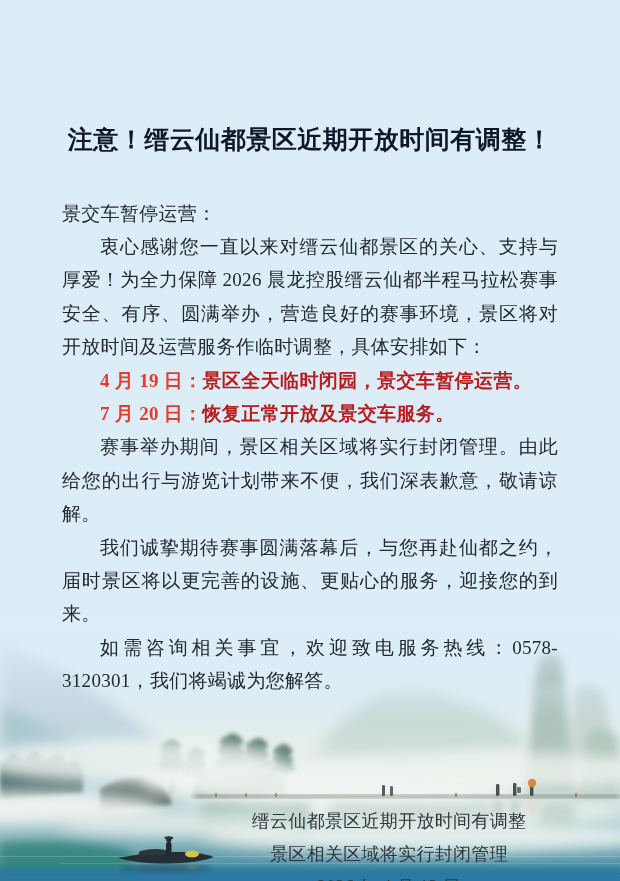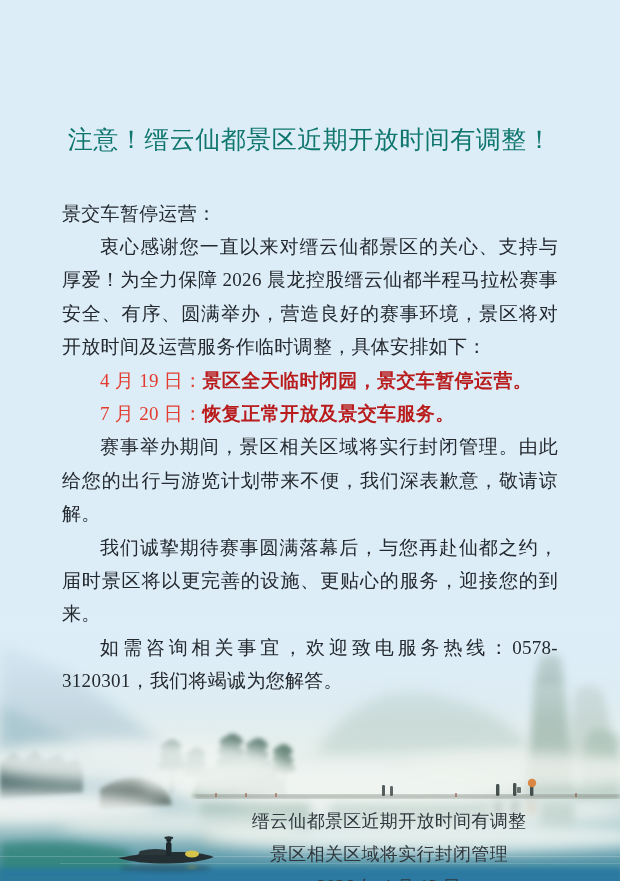--- a/index.html
+++ b/index.html
@@ -11,39 +11,39 @@
     font-family:"Liberation Serif","DejaVu Serif",serif;
   }
   .landscape{
     position:absolute;left:0;bottom:0;width:620px;height:270px;z-index:0;
   }
   .content{position:relative;z-index:1;}
   .title{
     margin:124px 38px 0;
     text-align:center;
     font-size:25px;
-    font-weight:400;
-    color:#0f766e;
+    font-weight:700;
+    color:#0f172a;
     letter-spacing:0.5px;
     line-height:1.3;
   }
   .body-text{
     margin:40px 62px 0;
     width:496px;
     font-size:19px;
     line-height:33.4px;
     color:#23292e;
     text-align:justify;
     letter-spacing:0.3px;
   }
   .body-text p{margin:0;text-indent:2em;}
   .body-text p.salutation{text-indent:0;}
   .sched .red{
     color:#e23c2e;
-    font-weight:400;
+    font-weight:700;
     margin-top:48px;
   }
   .sched .blk{
     font-family:"Liberation Sans","DejaVu Sans",sans-serif;
     font-weight:700;
     color:#b91c1c;
     letter-spacing:0.4px;
   }
   .footer{
     position:absolute;

